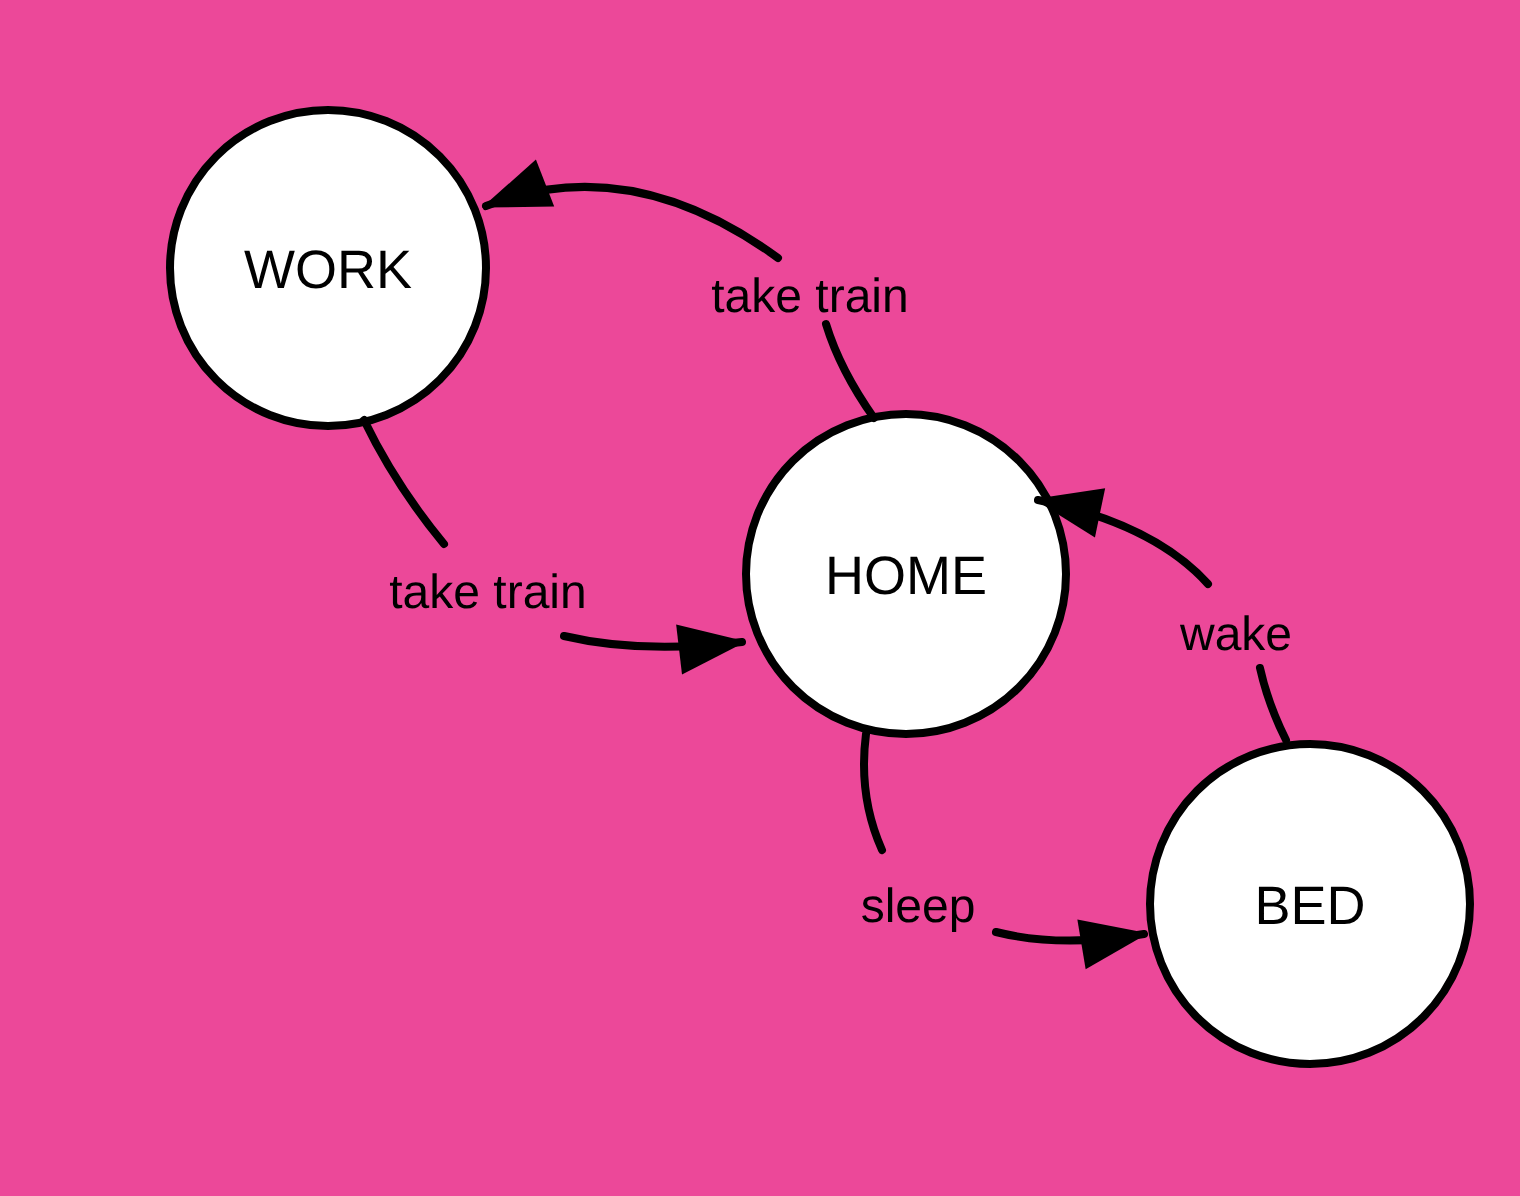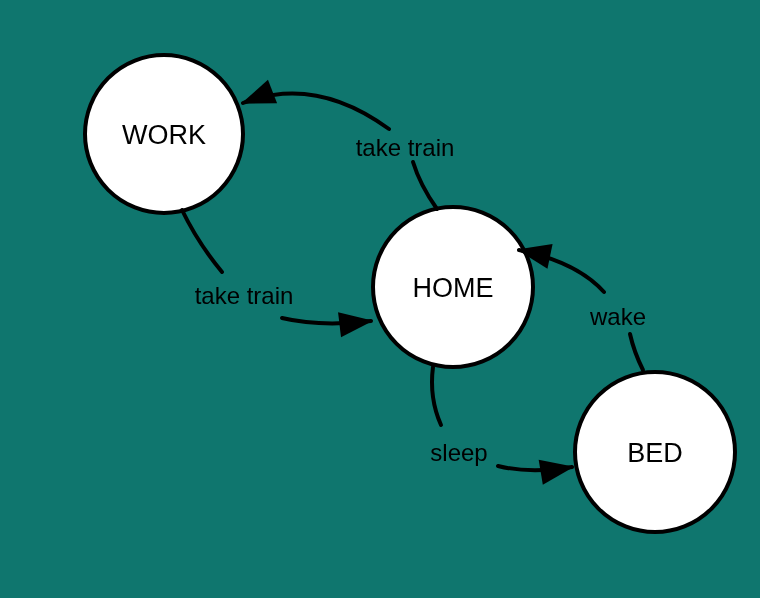--- a/index.html
+++ b/index.html
@@ -4,21 +4,21 @@
 <style>
   html, body {
     margin: 0;
     padding: 0;
     background: #ffffff;
   }
   .canvas {
     position: relative;
     width: 760px;
     height: 598px;
-    background: #0f766e;
+    background: #ec4899;
     overflow: hidden;
   }
   svg { display: block; }
   .node circle {
     fill: #ffffff;
     stroke: #000000;
     stroke-width: 4;
   }
   .node text {
     font-family: "Liberation Sans", sans-serif;

